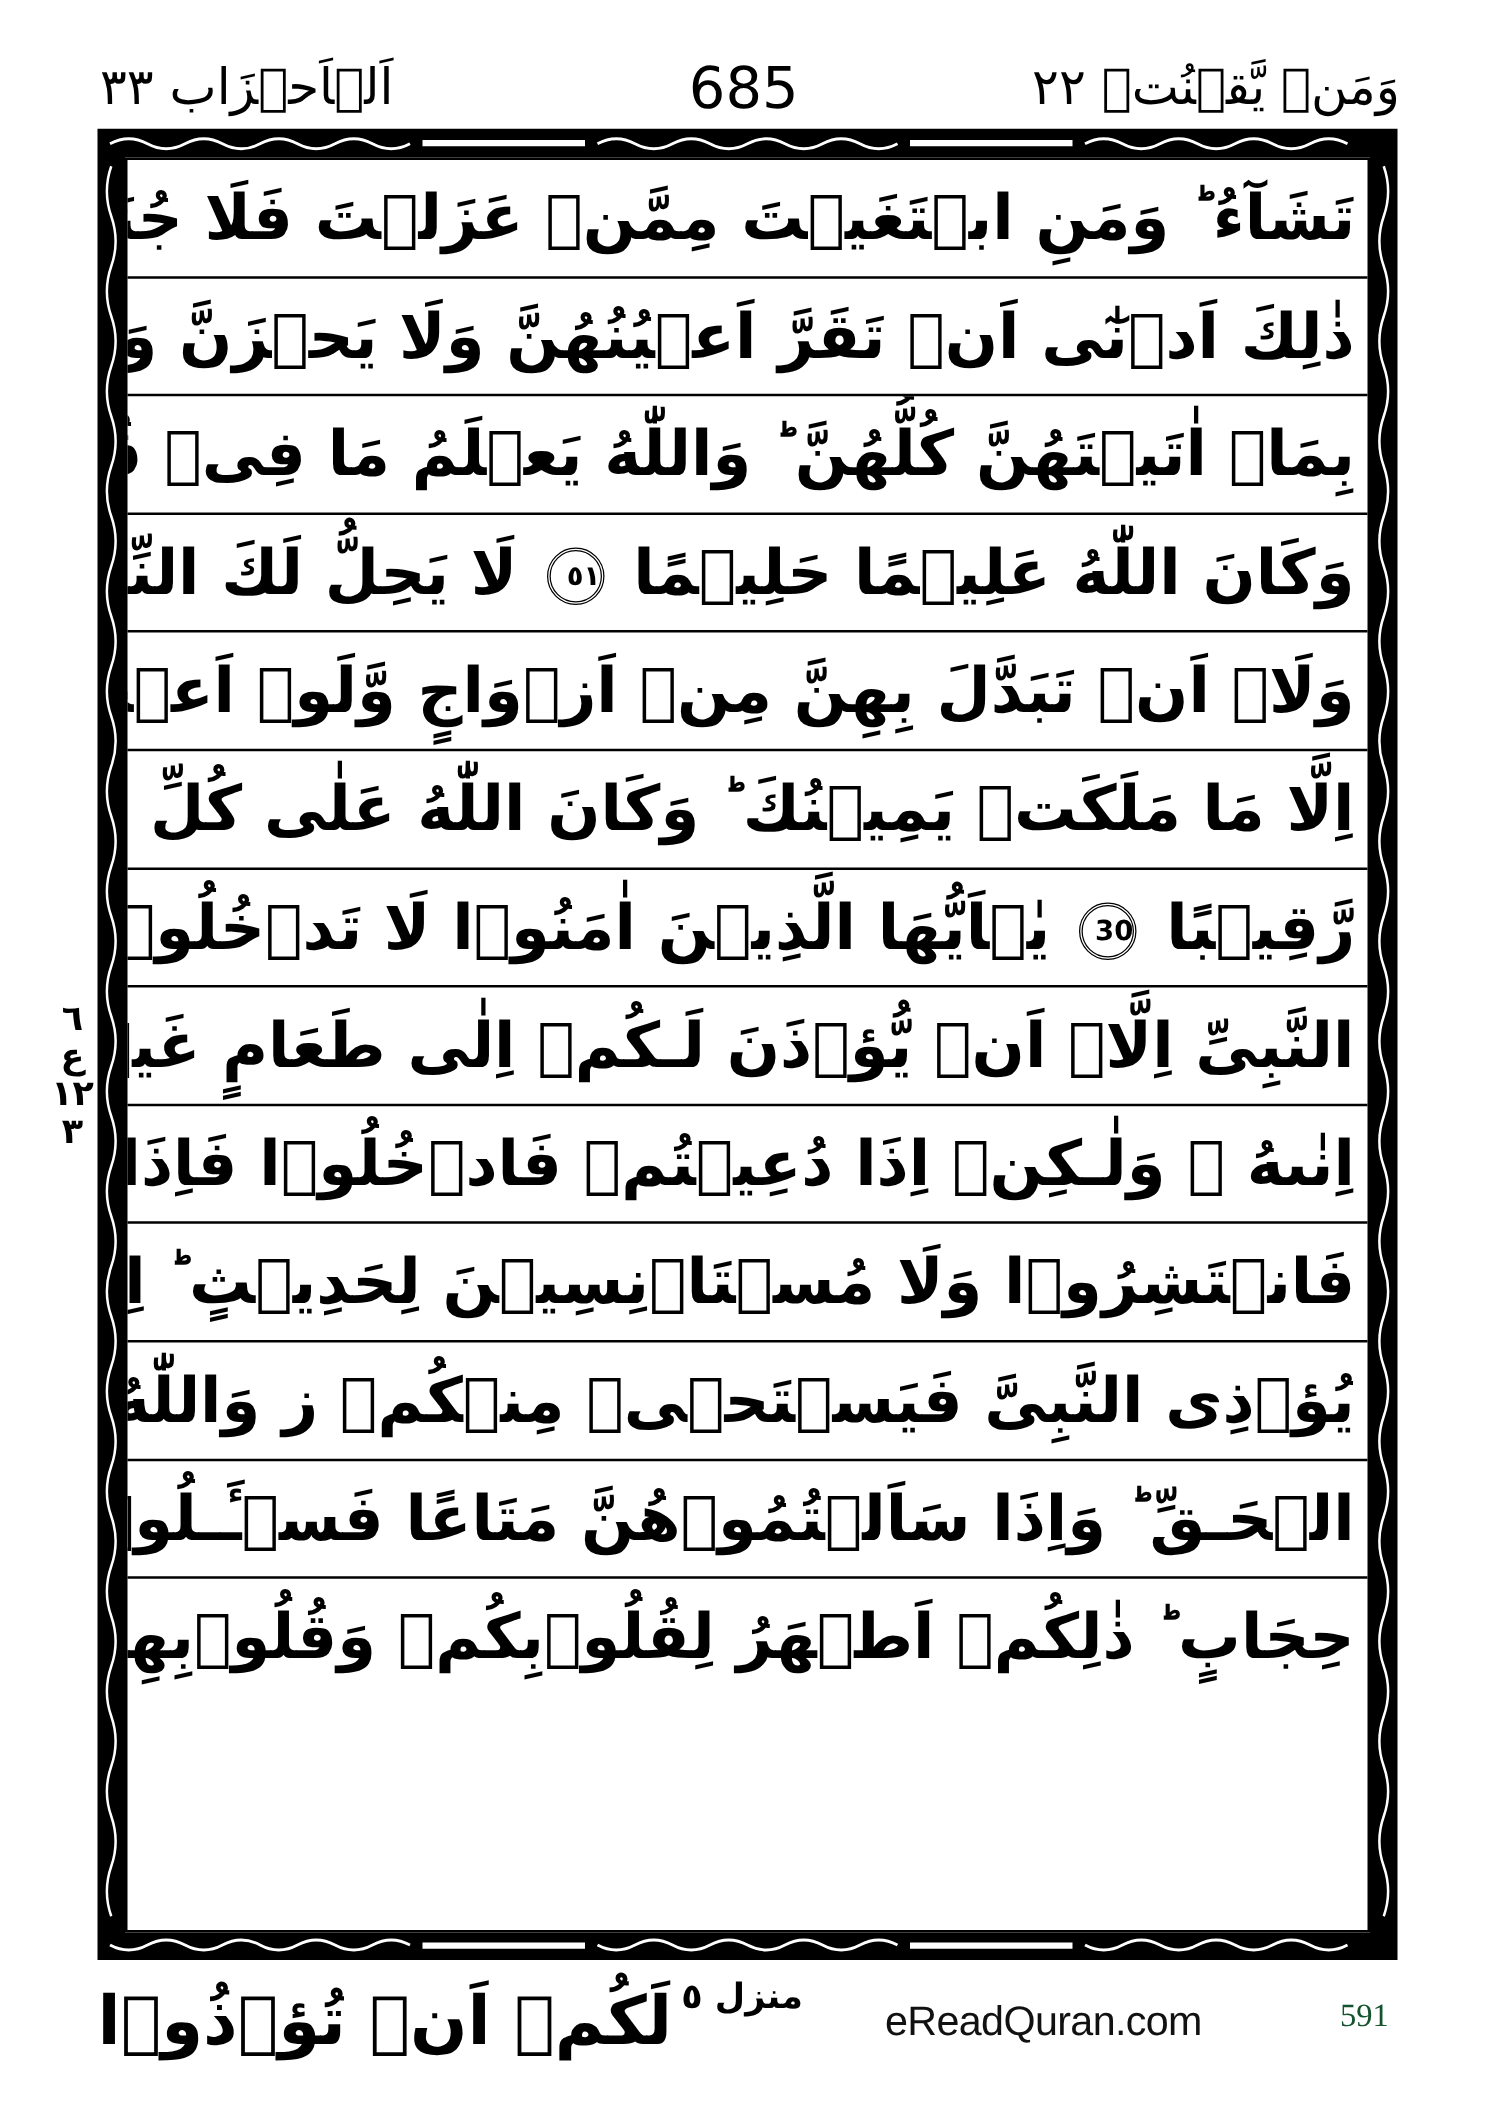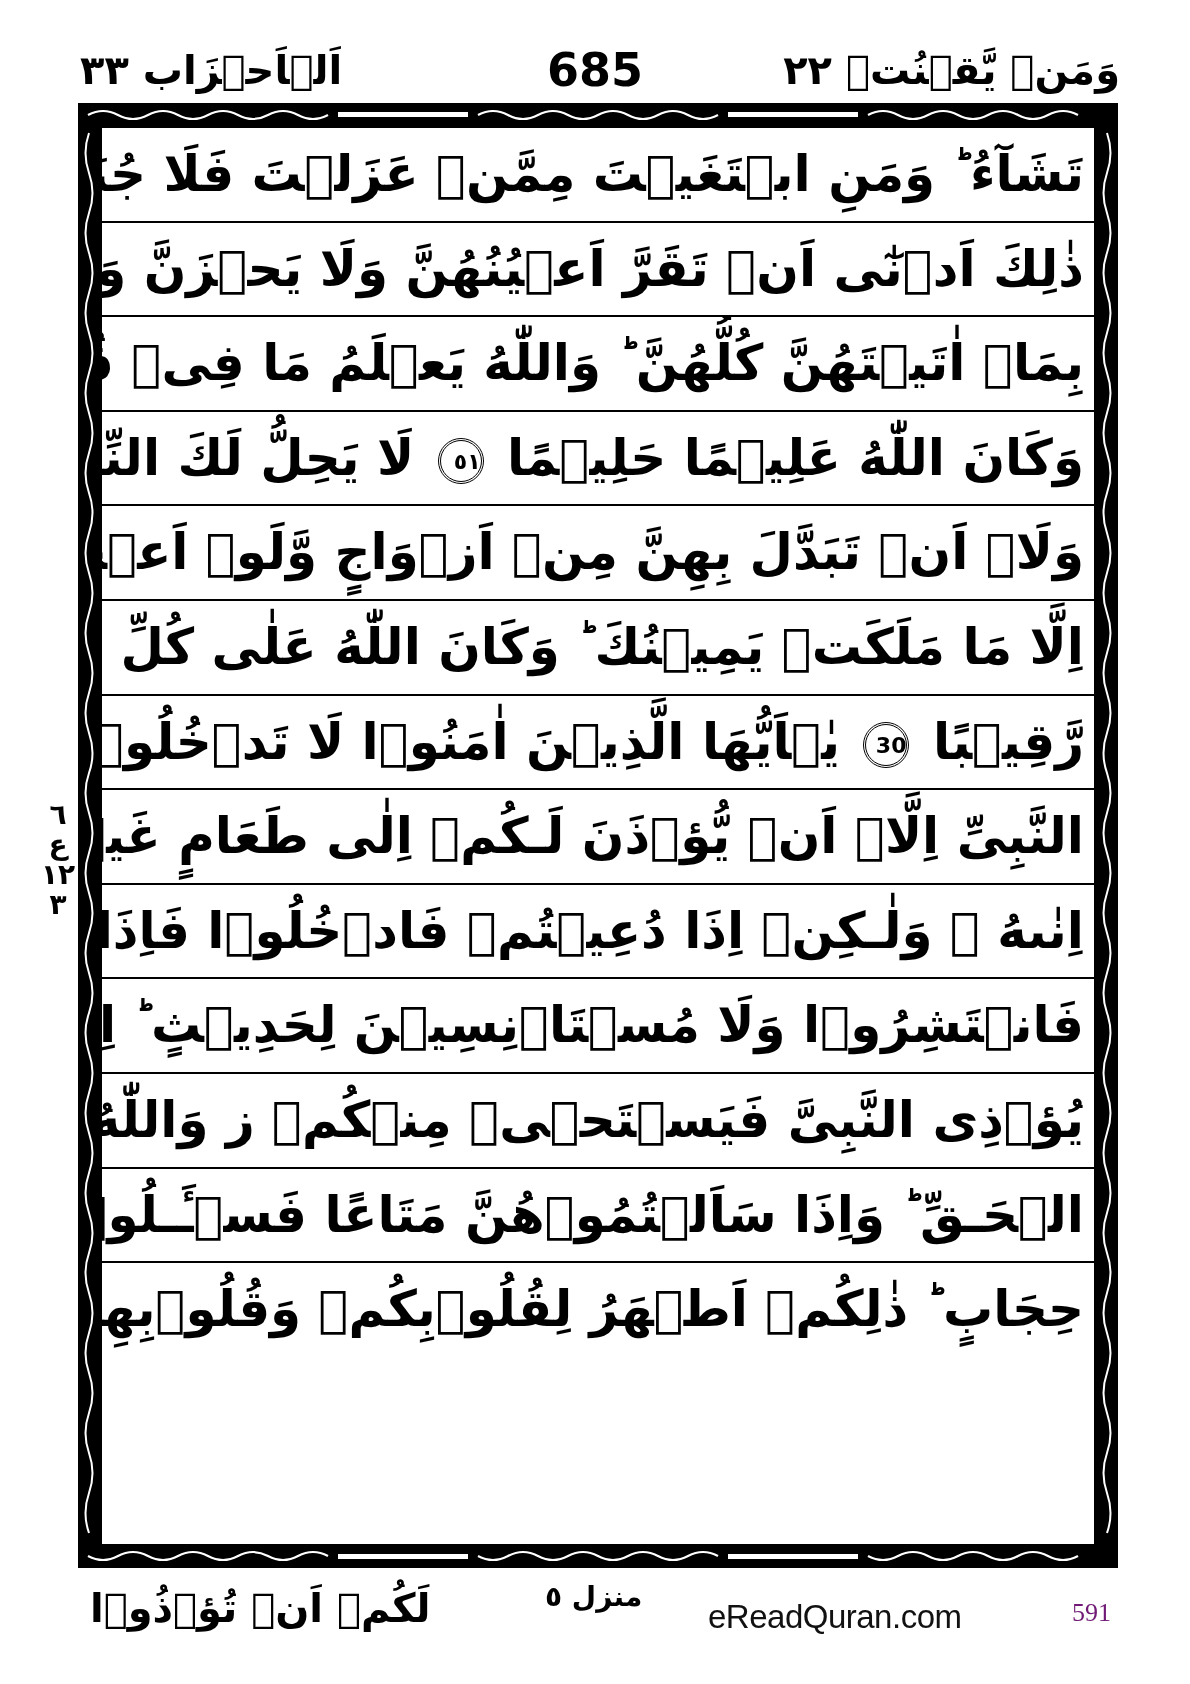--- a/index.html
+++ b/index.html
@@ -1,39 +1,39 @@
 <!DOCTYPE html>
 <html><head>
 <meta charset="utf-8">
 <style>
   html, body { margin: 0; padding: 0; background: #ffffff; }
   body { width: 1190px; height: 1684px; position: relative; overflow: hidden; font-family: "DejaVu Sans", sans-serif; color: #000; }
 
-  .hdr { position: absolute; top: 40px; height: 60px; font-size: 40px; font-weight: bold; line-height: 60px; direction: rtl; white-space: nowrap; }
+  .hdr { position: absolute; top: 40px; height: 60px; font-size: 40px; font-weight: normal; line-height: 60px; direction: rtl; white-space: nowrap; }
   .hdr-right { right: 70px; }
   .hdr-center { left: 0; right: 0; text-align: center; font-size: 46px; }
   .hdr-left { left: 80px; }
 
   .frame { position: absolute; left: 78px; top: 103px; width: 1040px; height: 1465px; background: #000; }
   .orn { position: absolute; left: 0; top: 0; width: 100%; height: 100%; }
   .inner { position: absolute; left: 22px; top: 23px; width: 996px; height: 1420px; background: #fff; box-sizing: border-box; border: 2px solid #000; }
 
   .line { position: absolute; left: 0; right: 0; height: 94.6px; border-bottom: 2px solid #000; box-sizing: border-box;
           direction: rtl; text-align: justify; text-align-last: justify; padding: 0 10px;
           font-family: "DejaVu Sans", sans-serif; font-weight: bold; font-size: 50px; line-height: 92px; white-space: nowrap; overflow: hidden; }
   .line:last-child { border-bottom: none; }
 
   .marker { display: inline-block; width: 46px; height: 46px; border: 3px double #000; border-radius: 50%; font-size: 22px; line-height: 42px; vertical-align: middle; font-weight: bold; margin: 0 6px; box-sizing: border-box; }
 
   .margin-note { position: absolute; left: 38px; top: 800px; width: 40px; font-size: 28px; font-weight: bold; text-align: center; line-height: 30px; direction: rtl; }
 
-  .footer-left { position: absolute; left: 78px; top: 1585px; font-size: 40px; font-weight: bold; direction: rtl; margin-left: 12px; }
+  .footer-left { position: absolute; left: 78px; top: 1585px; font-size: 54px; font-weight: bold; direction: rtl; }
   .footer-center { position: absolute; left: 545px; top: 1580px; font-size: 28px; font-weight: bold; direction: rtl; }
   .footer-site { position: absolute; left: 708px; top: 1598px; font-family: "Liberation Sans", sans-serif; font-size: 33px; font-weight: normal; color: #111; letter-spacing: -0.5px; }
-  .footer-page { position: absolute; left: 1072px; top: 1598px; font-family: "Liberation Serif", serif; font-size: 26px; color: #701a75; }
+  .footer-page { position: absolute; left: 1072px; top: 1598px; font-family: "Liberation Serif", serif; font-size: 26px; color: #14532d; }
 </style>
 </head>
 <body>
 
 <div class="hdr hdr-right">وَمَنۡ يَّقۡنُتۡ ٢٢</div>
 <div class="hdr hdr-center">685</div>
 <div class="hdr hdr-left">اَلۡاَحۡزَاب ٣٣</div>
 
 <div class="frame">
   <svg class="orn" viewBox="0 0 1040 1465" preserveAspectRatio="none">

